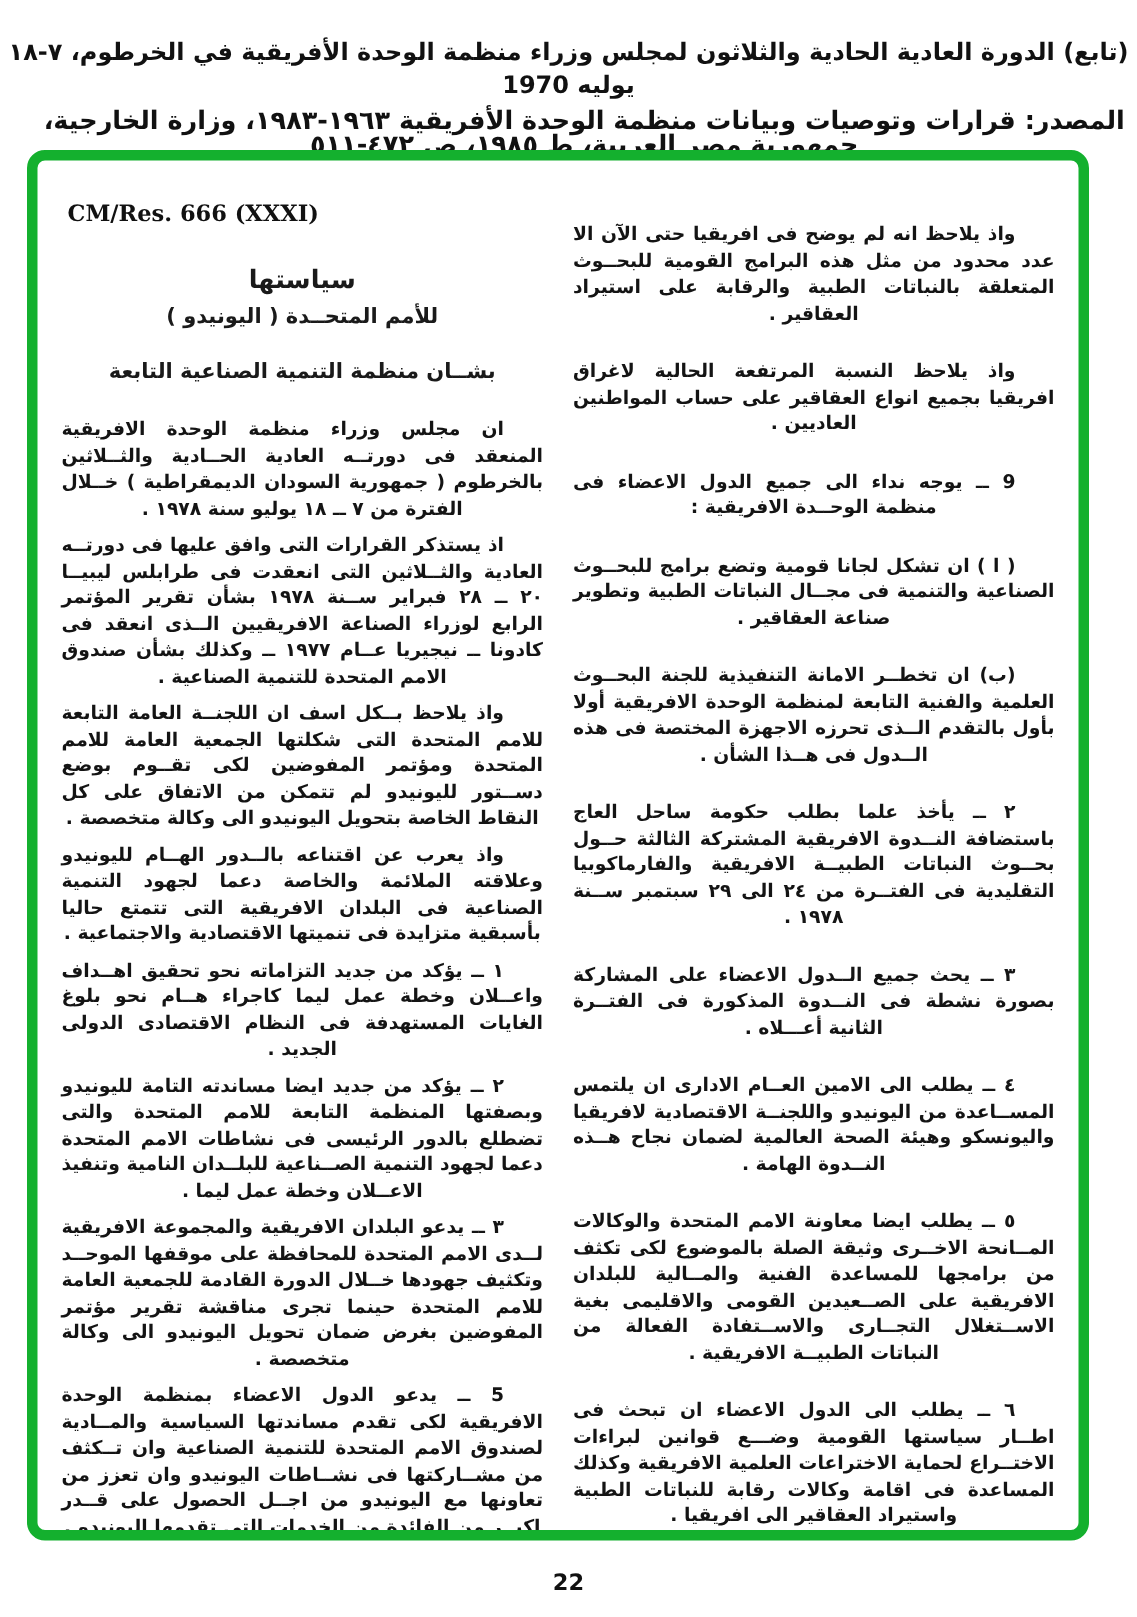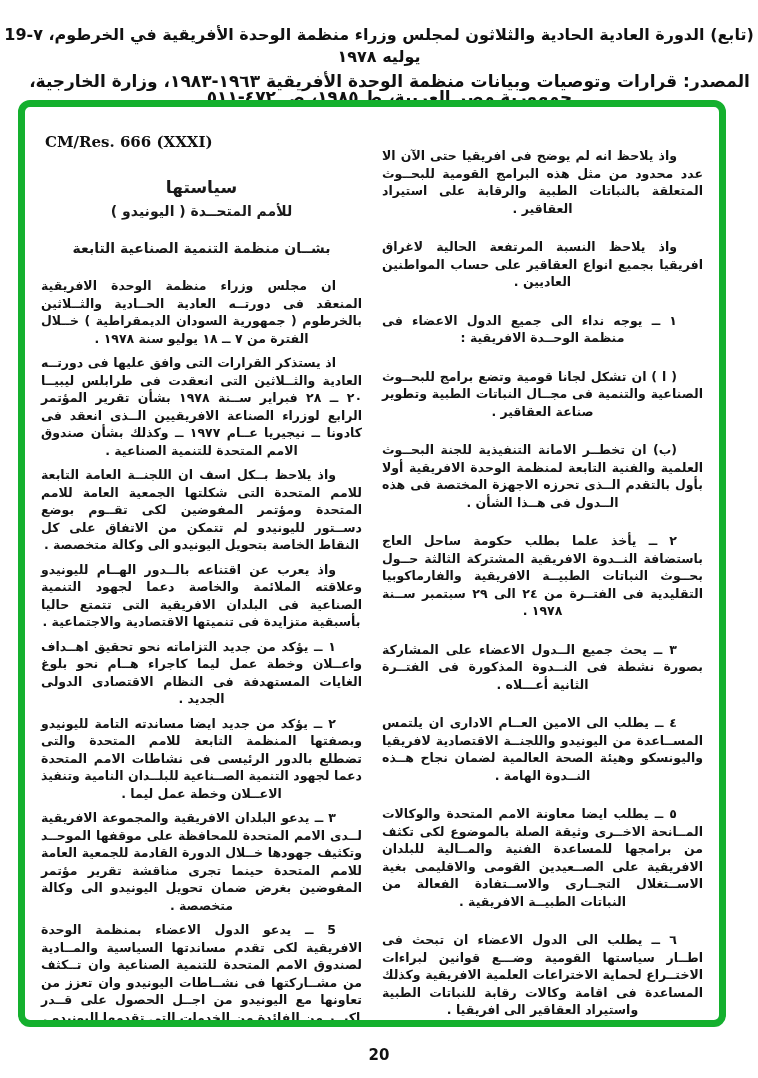--- a/index.html
+++ b/index.html
@@ -91,31 +91,31 @@
     text-align:center;
     font-size:15px;
     font-weight:700;
     color:#111;
   }
 </style>
 </head>
 <body>
 
 <div class="page-header">
-  <div class="hdr1">(تابع) الدورة العادية الحادية والثلاثون لمجلس وزراء منظمة الوحدة الأفريقية في الخرطوم، ٧-19 يوليه ١٩٧٨</div>
+  <div class="hdr1">(تابع) الدورة العادية الحادية والثلاثون لمجلس وزراء منظمة الوحدة الأفريقية في الخرطوم، ٧-١٨ يوليه 1970</div>
   <div class="hdr2">المصدر: قرارات وتوصيات وبيانات منظمة الوحدة الأفريقية ١٩٦٣-١٩٨٣، وزارة الخارجية، جمهورية مصر العربية، ط ١٩٨٥، ص ٤٧٢-٥١١</div>
 </div>
 
 <div class="doc-frame">
   <div class="columns">
 
     <div class="col col-right">
       <p class="para first-para">واذ يلاحظ انه لم يوضح فى افريقيا حتى الآن الا عدد محدود من مثل هذه البرامج القومية للبحــوث المتعلقة بالنباتات الطبية والرقابة على استيراد العقاقير .</p>
       <p class="para">واذ يلاحظ النسبة المرتفعة الحالية لاغراق افريقيا بجميع انواع العقاقير على حساب المواطنين العاديين .</p>
-      <p class="para">١ ــ يوجه نداء الى جميع الدول الاعضاء فى منظمة الوحــدة الافريقية :</p>
+      <p class="para">9 ــ يوجه نداء الى جميع الدول الاعضاء فى منظمة الوحــدة الافريقية :</p>
       <p class="para">( ا ) ان تشكل لجانا قومية وتضع برامج للبحــوث الصناعية والتنمية فى مجــال النباتات الطبية وتطوير صناعة العقاقير .</p>
       <p class="para">(ب) ان تخطــر الامانة التنفيذية للجنة البحــوث العلمية والفنية التابعة لمنظمة الوحدة الافريقية أولا بأول بالتقدم الــذى تحرزه الاجهزة المختصة فى هذه الــدول فى هــذا الشأن .</p>
       <p class="para">٢ ــ يأخذ علما بطلب حكومة ساحل العاج باستضافة النــدوة الافريقية المشتركة الثالثة حــول بحــوث النباتات الطبيــة الافريقية والفارماكوبيا التقليدية فى الفتــرة من ٢٤ الى ٢٩ سبتمبر ســنة ١٩٧٨ .</p>
       <p class="para">٣ ــ يحث جميع الــدول الاعضاء على المشاركة بصورة نشطة فى النــدوة المذكورة فى الفتــرة الثانية أعـــلاه .</p>
       <p class="para">٤ ــ يطلب الى الامين العــام الادارى ان يلتمس المســاعدة من اليونيدو واللجنــة الاقتصادية لافريقيا واليونسكو وهيئة الصحة العالمية لضمان نجاح هــذه النــدوة الهامة .</p>
       <p class="para">٥ ــ يطلب ايضا معاونة الامم المتحدة والوكالات المــانحة الاخــرى وثيقة الصلة بالموضوع لكى تكثف من برامجها للمساعدة الفنية والمــالية للبلدان الافريقية على الصــعيدين القومى والاقليمى بغية الاســتغلال التجــارى والاســتفادة الفعالة من النباتات الطبيــة الافريقية .</p>
       <p class="para">٦ ــ يطلب الى الدول الاعضاء ان تبحث فى اطــار سياستها القومية وضـــع قوانين لبراءات الاختــراع لحماية الاختراعات العلمية الافريقية وكذلك المساعدة فى اقامة وكالات رقابة للنباتات الطبية واستيراد العقاقير الى افريقيا .</p>
     </div>
 
     <div class="col col-left">
@@ -129,13 +129,13 @@
       <p class="para">واذ يعرب عن اقتناعه بالــدور الهــام لليونيدو وعلاقته الملائمة والخاصة دعما لجهود التنمية الصناعية فى البلدان الافريقية التى تتمتع حاليا بأسبقية متزايدة فى تنميتها الاقتصادية والاجتماعية .</p>
       <p class="para">١ ــ يؤكد من جديد التزاماته نحو تحقيق اهــداف واعــلان وخطة عمل ليما كاجراء هــام نحو بلوغ الغايات المستهدفة فى النظام الاقتصادى الدولى الجديد .</p>
       <p class="para">٢ ــ يؤكد من جديد ايضا مساندته التامة لليونيدو وبصفتها المنظمة التابعة للامم المتحدة والتى تضطلع بالدور الرئيسى فى نشاطات الامم المتحدة دعما لجهود التنمية الصــناعية للبلــدان النامية وتنفيذ الاعــلان وخطة عمل ليما .</p>
       <p class="para">٣ ــ يدعو البلدان الافريقية والمجموعة الافريقية لــدى الامم المتحدة للمحافظة على موقفها الموحــد وتكثيف جهودها خــلال الدورة القادمة للجمعية العامة للامم المتحدة حينما تجرى مناقشة تقرير مؤتمر المفوضين بغرض ضمان تحويل اليونيدو الى وكالة متخصصة .</p>
       <p class="para">5 ــ يدعو الدول الاعضاء بمنظمة الوحدة الافريقية لكى تقدم مساندتها السياسية والمــادية لصندوق الامم المتحدة للتنمية الصناعية وان تــكثف من مشــاركتها فى نشــاطات اليونيدو وان تعزز من تعاونها مع اليونيدو من اجــل الحصول على قــدر اكبــر من الفائدة من الخدمات التى تقدمها اليونيدو .</p>
     </div>
 
   </div>
 </div>
 
-<div class="page-number">20</div>
+<div class="page-number">22</div>
 
 </body></html>

